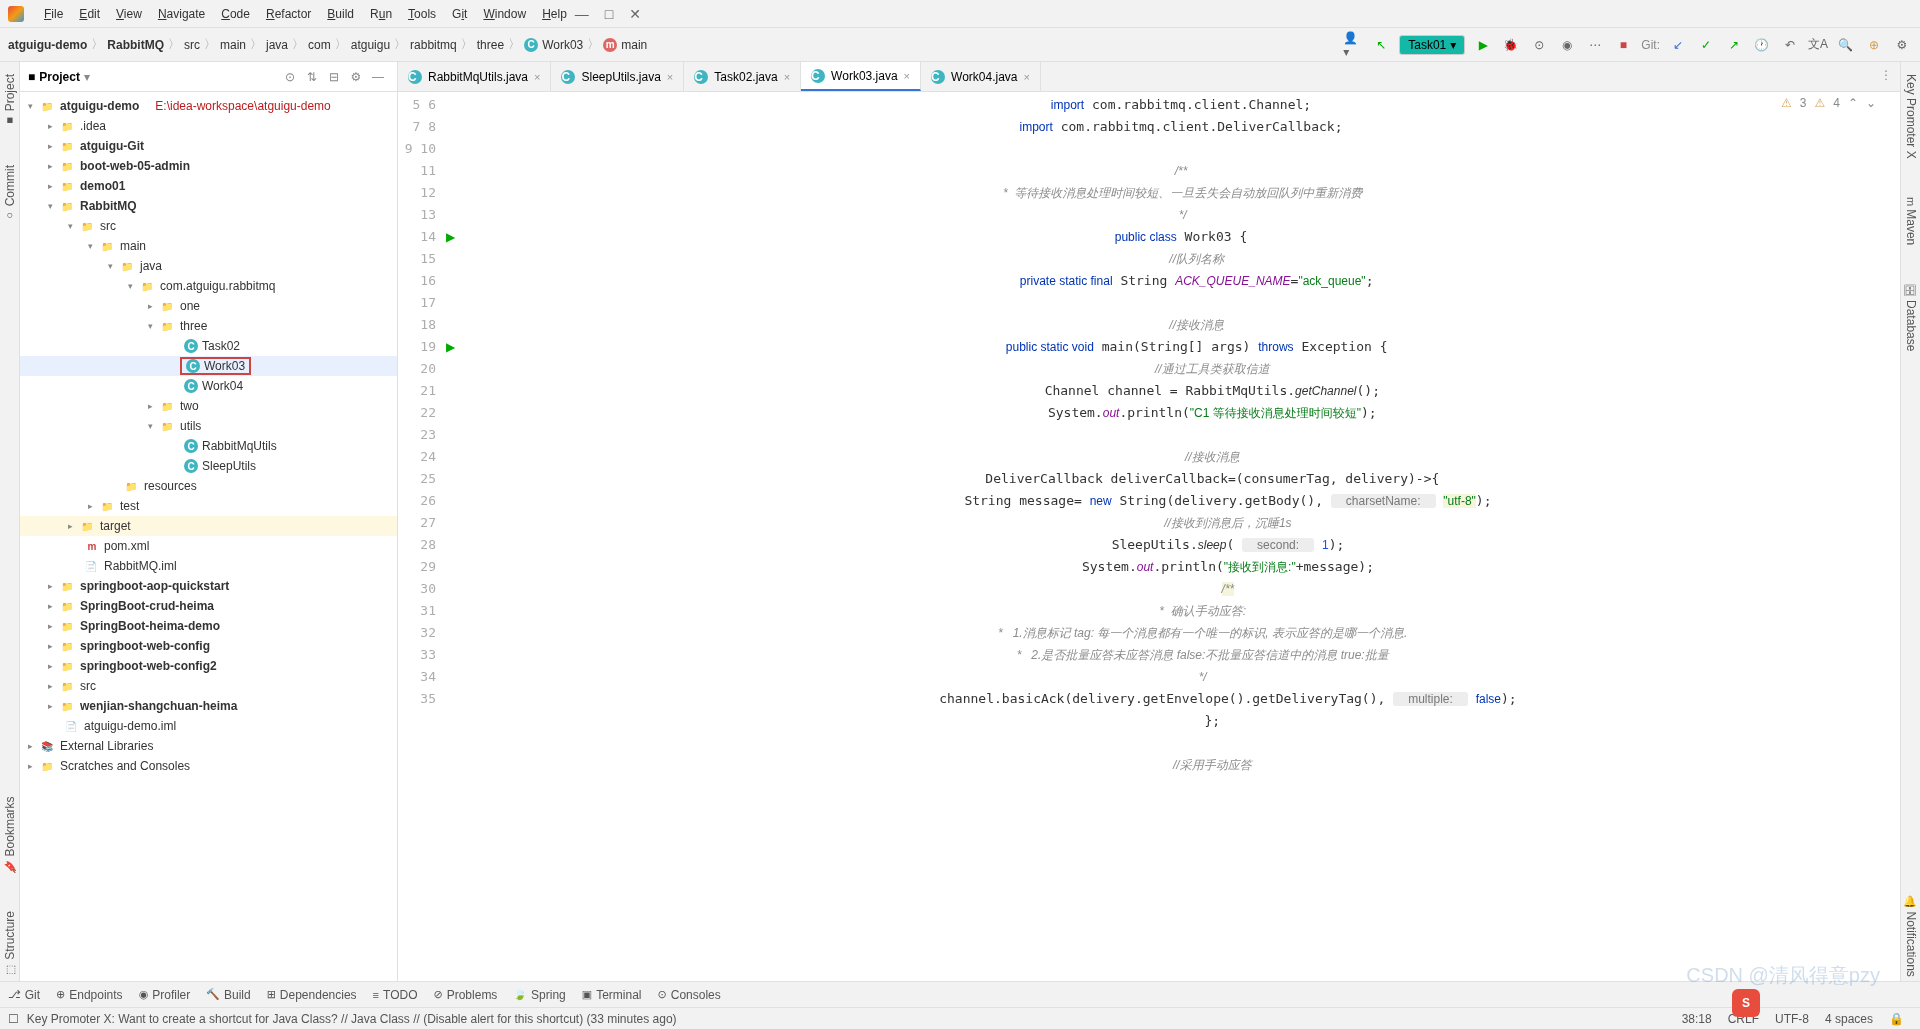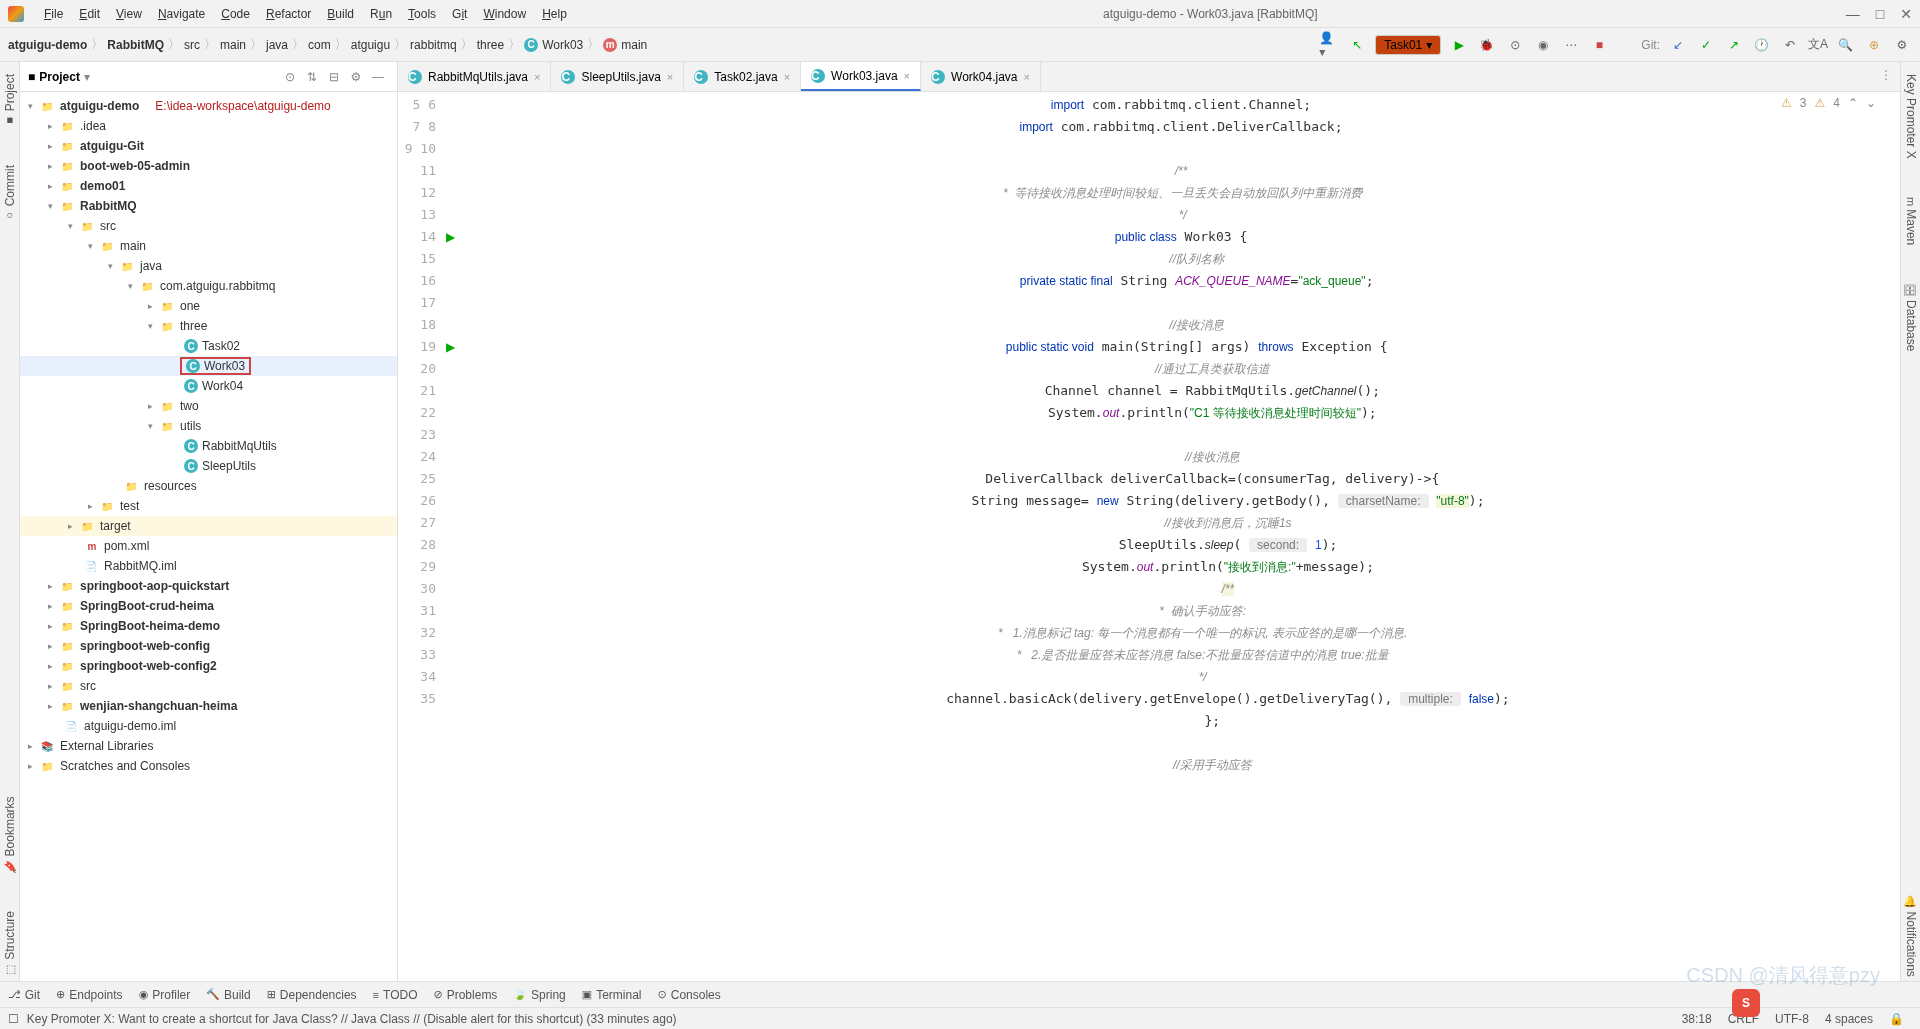--- a/index.html
+++ b/index.html
@@ -16,21 +16,21 @@
     
     
     .toolbar { display: flex; align-items: center; height: 34px; background: #f2f2f2; border-bottom: 1px solid #e0e0e0; padding: 0 8px; }
     .breadcrumb { display: flex; align-items: center; gap: 4px; flex: 1; }
     .breadcrumb span { color: #333; }
     .breadcrumb .sep { color: #999; }
     .breadcrumb .icon-c { display: inline-flex; width: 14px; height: 14px; background: #3fb5c1; color: white; border-radius: 50%; align-items: center; justify-content: center; font-size: 10px; font-weight: bold; }
     .breadcrumb .icon-m { display: inline-flex; width: 14px; height: 14px; background: #d66; color: white; border-radius: 50%; align-items: center; justify-content: center; font-size: 10px; font-weight: bold; }
     .toolbar-right { display: flex; align-items: center; gap: 8px; }
     .tb-icon { width: 20px; height: 20px; display: flex; align-items: center; justify-content: center; cursor: pointer; color: #666; }
-    .run-select { background: #c2410c; border: 1px solid #ccc; padding: 2px 8px; border-radius: 3px; display: flex; align-items: center; gap: 4px; }
+    .run-select { background: #14b8a6; border: 1px solid #ccc; padding: 2px 8px; border-radius: 3px; display: flex; align-items: center; gap: 4px; }
     .play { color: #0a0; }
     .bug { color: #0a0; }
     .stop-red { color: #c44; }
     
     
     .main { display: flex; height: calc(100% - 28px - 34px - 26px - 22px); }
     
     
     .left-tabs { width: 20px; background: #f2f2f2; border-right: 1px solid #e0e0e0; display: flex; flex-direction: column; align-items: center; padding-top: 8px; gap: 30px; }
     .left-tabs .vtab { writing-mode: vertical-rl; transform: rotate(180deg); cursor: pointer; color: #555; padding: 4px 2px; font-size: 11px; display: flex; align-items: center; gap: 4px; }
@@ -72,21 +72,21 @@
     .gutter { width: 48px; background: white; text-align: right; padding-right: 10px; color: #adadad; font-family: "Consolas", monospace; font-size: 13px; line-height: 22px; padding-top: 2px; }
     .gutter-marks { width: 16px; padding-top: 2px; line-height: 22px; font-size: 11px; }
     .gutter-marks .run-mark { color: #0a0; }
     .code { flex: 1; font-family: "Consolas", monospace; font-size: 13px; line-height: 22px; white-space: pre; padding-top: 2px; color: #333; text-align: center; }
     .kw { color: #0033b3; font-weight: normal; }
     .str { color: #067d17; }
     .com { color: #8c8c8c; font-style: italic; }
     .doc { color: #8c8c8c; font-style: italic; }
     .field { color: #871094; font-style: italic; }
     .num { color: #1750eb; }
-    .hint { background: #ededed; color: #787878; padding: 0 8px; border-radius: 3px; font-style: normal; }
+    .hint { background: #ededed; color: #787878; padding: 0 15px; border-radius: 3px; font-style: normal; }
     .hl-y { background: #f5f5dc; }
     
     .editor-top-right { position: absolute; right: 24px; top: 4px; display: flex; gap: 8px; align-items: center; font-size: 11px; color: #888; }
     .warn-tri { color: #d4a04f; }
     
     
     .right-tabs { width: 20px; background: #f2f2f2; border-left: 1px solid #e0e0e0; display: flex; flex-direction: column; align-items: center; padding-top: 8px; gap: 30px; }
     .right-tabs .vtab { writing-mode: vertical-rl; cursor: pointer; color: #555; padding: 4px 2px; font-size: 11px; }
     
     
@@ -112,21 +112,20 @@
   <span class="menu-item"><u>V</u>iew</span>
   <span class="menu-item"><u>N</u>avigate</span>
   <span class="menu-item"><u>C</u>ode</span>
   <span class="menu-item"><u>R</u>efactor</span>
   <span class="menu-item"><u>B</u>uild</span>
   <span class="menu-item">R<u>u</u>n</span>
   <span class="menu-item"><u>T</u>ools</span>
   <span class="menu-item">G<u>i</u>t</span>
   <span class="menu-item"><u>W</u>indow</span>
   <span class="menu-item"><u>H</u>elp</span>
-  <span class="title">atguigu-demo - Work03.java [RabbitMQ]</span>
   <div class="window-controls">
     <span>—</span>
     <span>□</span>
     <span>✕</span>
   </div>
 </div>
 
 <div class="toolbar">
   <div class="breadcrumb">
     <span style="font-weight:bold">atguigu-demo</span>
@@ -159,21 +158,21 @@
     <div class="run-select">
       <span>Task01</span>
       <span>▾</span>
     </div>
     <span class="tb-icon play">▶</span>
     <span class="tb-icon bug">🐞</span>
     <span class="tb-icon">⊙</span>
     <span class="tb-icon">◉</span>
     <span class="tb-icon">⋯</span>
     <span class="tb-icon stop-red">■</span>
-    <span style="color:#888;margin-left:24px">Git:</span>
+    <span style="color:#888;margin-left:0">Git:</span>
     <span class="tb-icon" style="color:#3874d6">↙</span>
     <span class="tb-icon" style="color:#0a0">✓</span>
     <span class="tb-icon" style="color:#0a0">↗</span>
     <span class="tb-icon">🕐</span>
     <span class="tb-icon">↶</span>
     <span class="tb-icon">文A</span>
     <span class="tb-icon">🔍</span>
     <span class="tb-icon" style="color:#d4a04f">⊕</span>
     <span class="tb-icon">⚙</span>
   </div>

